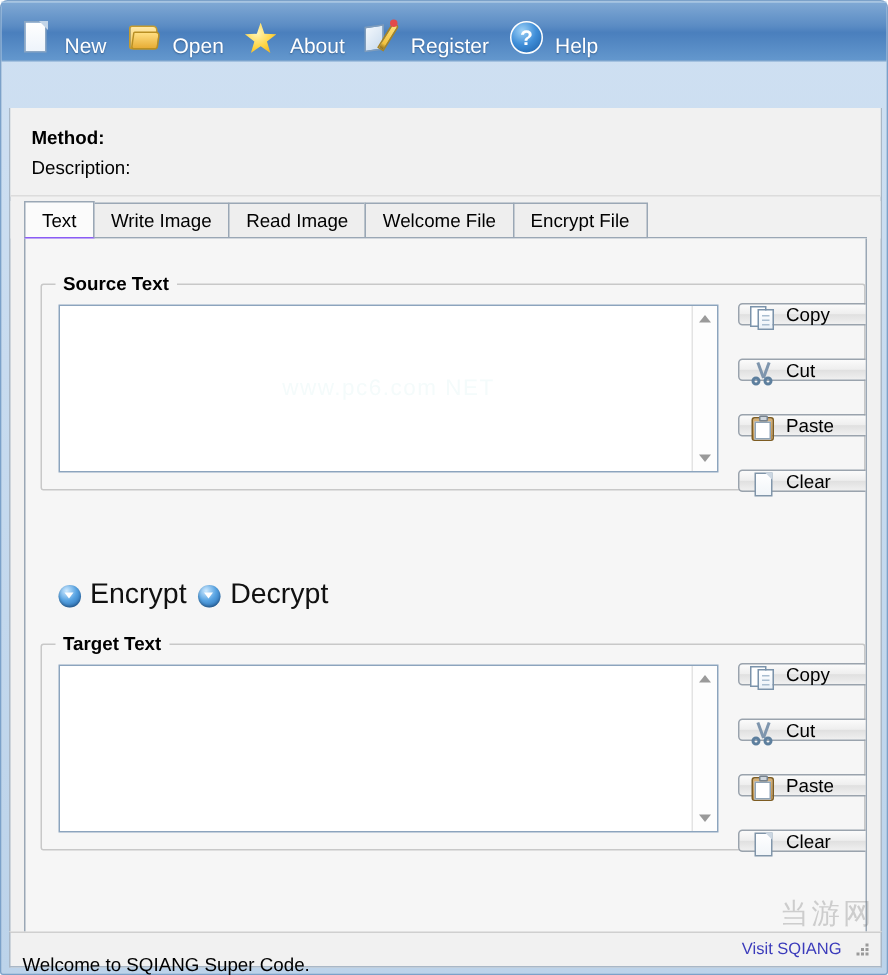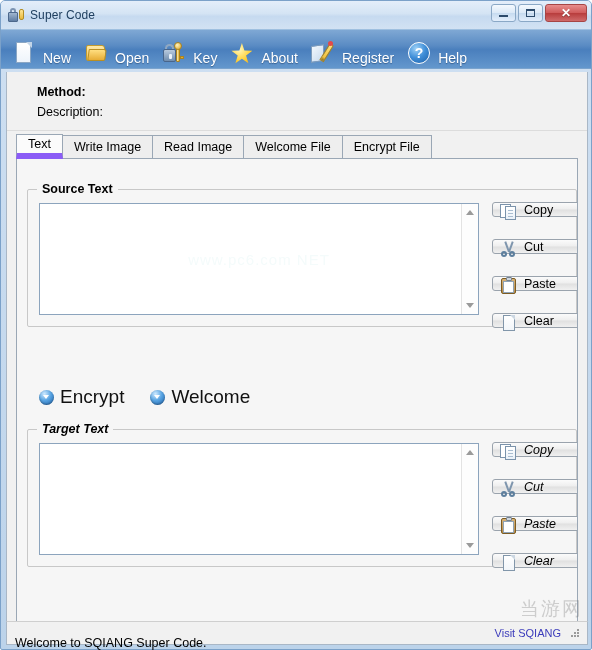--- a/index.html
+++ b/index.html
@@ -319,21 +319,20 @@
   #meta {
     padding: 10px 0 8px 14px;
     background: #f1f1f1;
     border-bottom: 1px solid #dcdcdc;
   }
   #meta .row {
     font-size: 12.5px;
     color: #000000;
     line-height: 20px;
     white-space: nowrap;
-    margin-left: 16px;
   }
   #meta .row.strong { font-weight: bold; }
 
   
   #tabstrip {
     position: relative;
     display: flex;
     align-items: flex-end;
     height: 25px;
     padding-left: 9px;
@@ -359,21 +358,21 @@
     border: 1px solid #9aa7b5;
     border-bottom: 1px solid #9aa7b5;
     margin-right: -1px;
     box-sizing: border-box;
     cursor: default;
     white-space: nowrap;
   }
   .tab.selected {
     background: #fbfbfb;
     height: 25px;
-    border-bottom: 6px solid #8b5cf6;
+    border-bottom: 1px solid #8b5cf6;
     z-index: 2;
   }
 
   
   #tabpage {
     flex: 1;
     position: relative;
     margin: 0 9px 0 9px;
     background: #f6f6f6;
     border: 1px solid #9aa7b5;
@@ -566,21 +565,21 @@
     width: 0; height: 0;
     border-left: 5px solid transparent;
     border-top: 5px solid #ccd7e2;
   }
 
   
   #modes {
     position: absolute;
     display: flex;
     align-items: center;
-    gap: 26px;
+    gap: 8px;
   }
   .mode {
     display: flex;
     align-items: center;
     cursor: default;
   }
   .mode .orb {
     width: 15px; height: 15px;
     border-radius: 50%;
     margin-right: 6px;
@@ -671,69 +670,39 @@
     position: absolute;
     width: 2px; height: 2px;
     background: #9a9a9a;
   }
 </style>
 </head>
 <body>
 
 <div id="window">
 
-  <div id="titlebar">
-    <div class="app-icon">
-      <div class="shackle"></div>
-      <div class="lockbody"></div>
-      <div class="keytop"></div>
-    </div>
-    <div id="title-text">Super Code</div>
-
-    <div id="winbuttons">
-      <div class="winbtn">
-        <div class="glyph-min"></div>
-      </div>
-      <div class="winbtn">
-        <div class="glyph-max"></div>
-      </div>
-      <div class="winbtn close">
-        <div class="glyph-close">✕</div>
-      </div>
-    </div>
-  </div>
 
   <div id="toolbar">
 
     <div class="tb-item">
       <div class="tb-ico ico-new">
         <div class="pg"></div>
           <div class="fold"></div>
       </div>
       <div class="tb-label">New</div>
     </div>
 
     <div class="tb-item">
       <div class="tb-ico ico-open">
         <div class="back"></div>
           <div class="front"></div>
       </div>
       <div class="tb-label">Open</div>
     </div>
 
-    <div class="tb-item">
-      <div class="tb-ico ico-key">
-        <div class="shk"></div>
-          <div class="lock"></div>
-        <div class="kshaft"></div>
-          <div class="khead"></div>
-          <div class="kbit"></div>
-      </div>
-      <div class="tb-label">Key</div>
-    </div>
 
     <div class="tb-item">
       <div class="tb-ico ico-about">
         <div class="star"></div>
       </div>
       <div class="tb-label">About</div>
     </div>
 
     <div class="tb-item">
       <div class="tb-ico ico-reg">
@@ -832,25 +801,25 @@
         </div>
       </div>
 
       <div id="modes" style="left:22px; top:227px;">
         <div class="mode">
           <div class="orb"></div>
           <div class="mlabel">Encrypt</div>
         </div>
         <div class="mode">
           <div class="orb"></div>
-          <div class="mlabel">Welcome</div>
-        </div>
-      </div>
-
-      <div class="groupbox" style="left:10px; top:262px; width:550px; height:146px;font-style:italic;">
+          <div class="mlabel">Decrypt</div>
+        </div>
+      </div>
+
+      <div class="groupbox" style="left:10px; top:262px; width:550px; height:146px;">
         <div class="gb-frame"></div>
         <div class="gb-title">Target Text</div>
 
         <div class="textbox" style="left:12px; top:22px; width:440px; height:112px;">
           <div class="content"></div>
           <div class="vscroll">
             <div class="arrow up">
                 <i></i>
               </div>
             <div class="arrow down">

